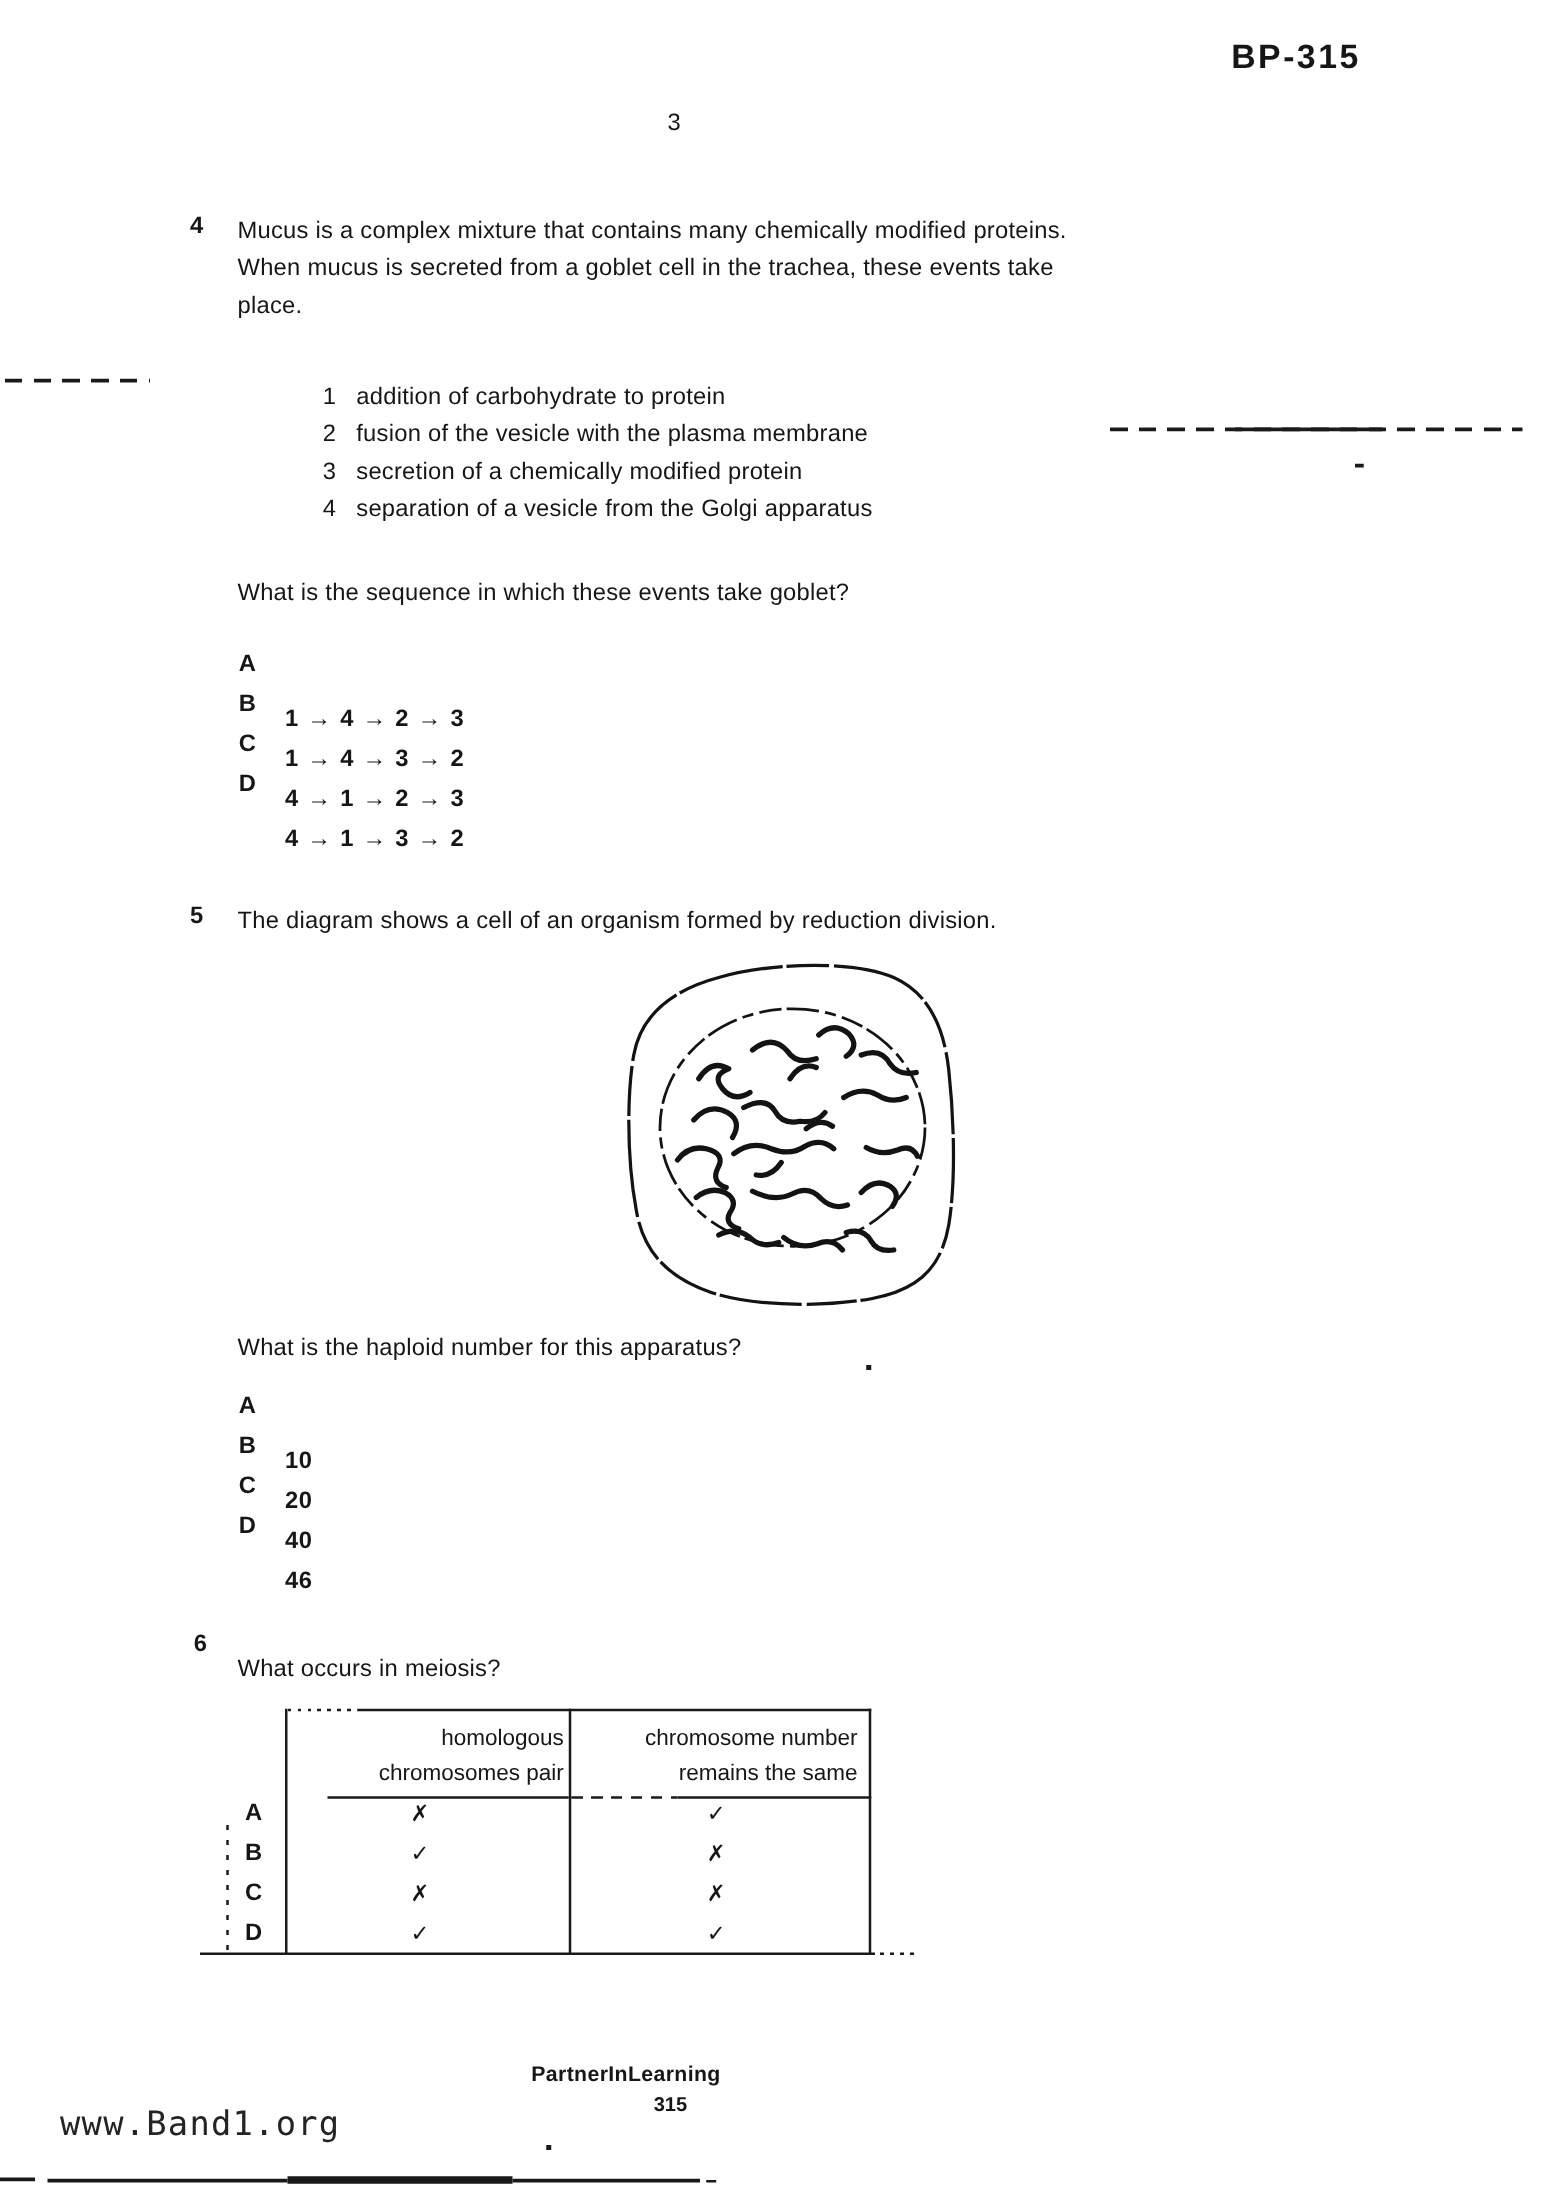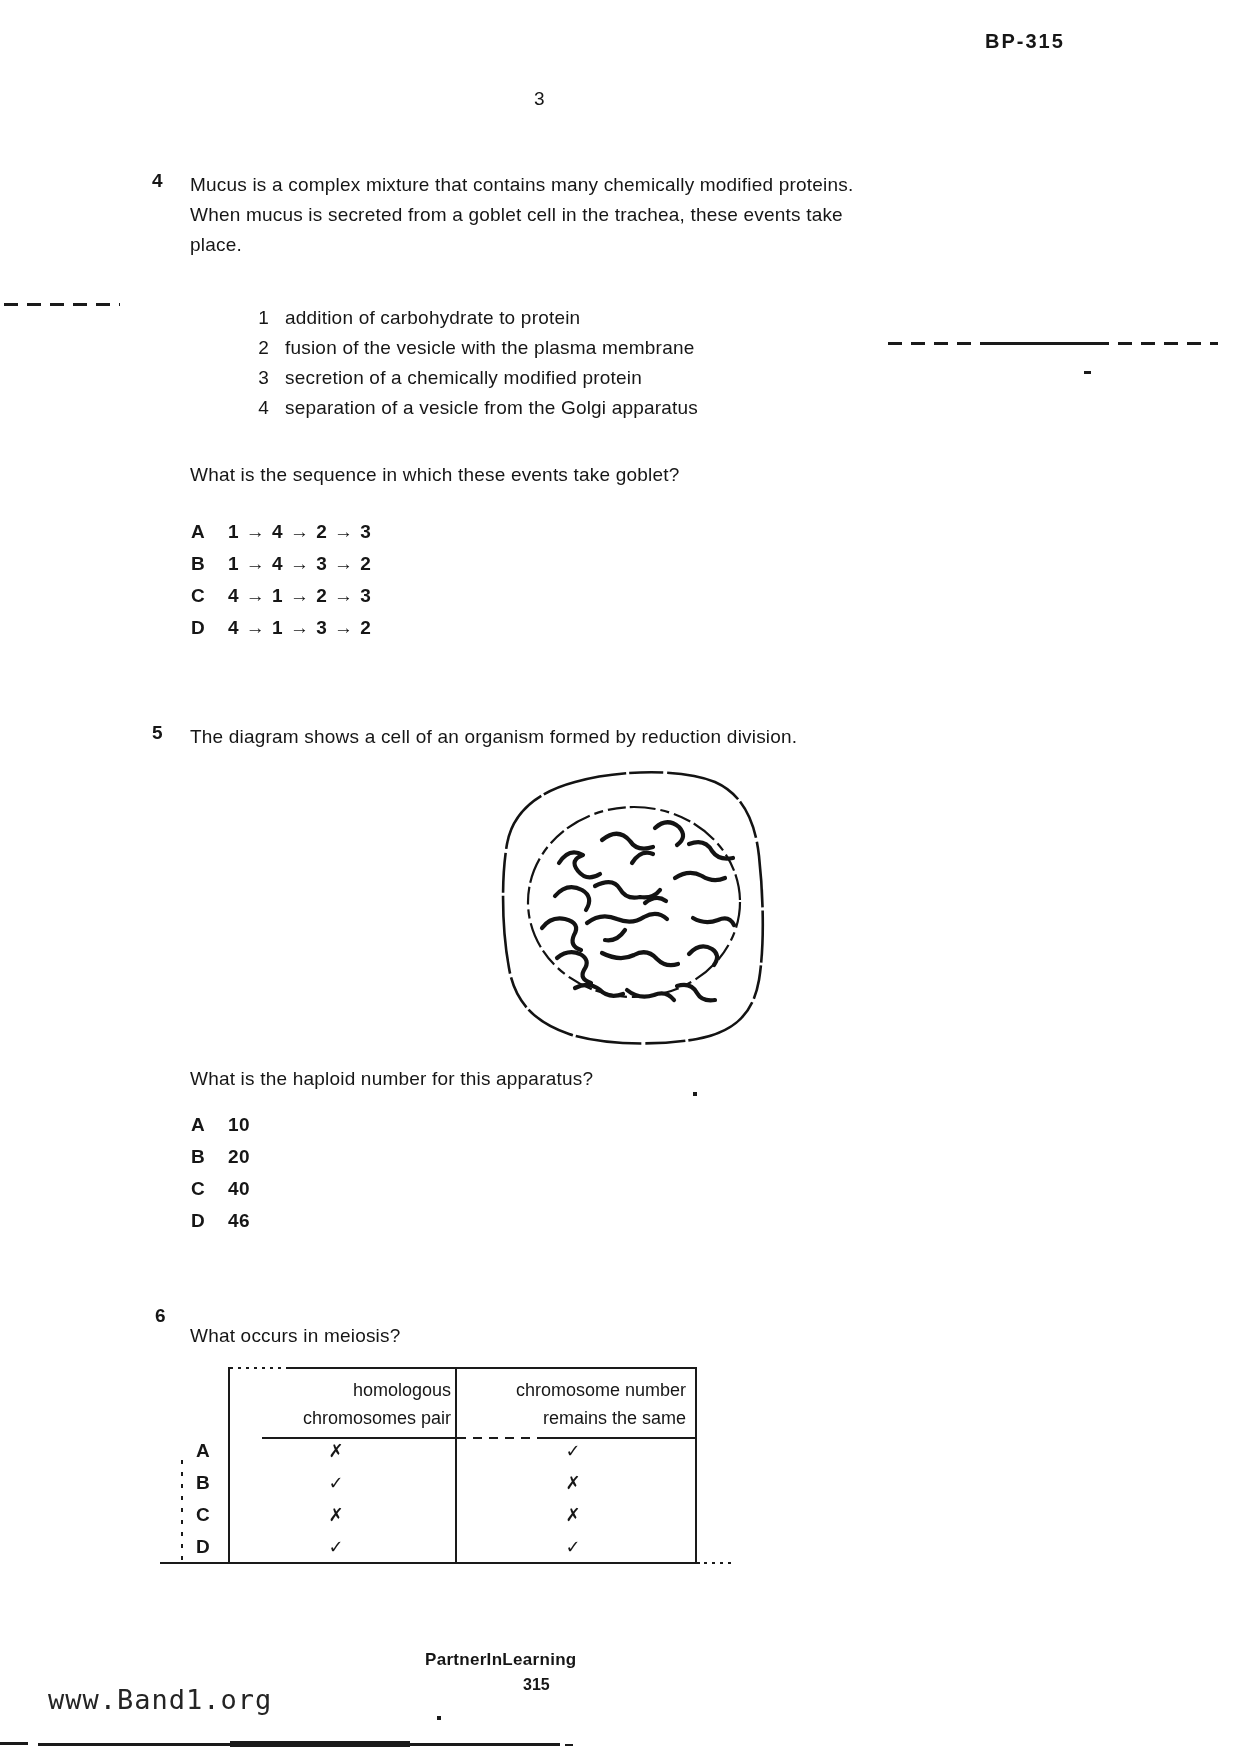--- a/index.html
+++ b/index.html
@@ -7,28 +7,28 @@
   .page {
     position:relative;
     width:1239px; height:1754px;
     background:#ffffff;
     font-family:"Liberation Sans", sans-serif;
     color:#161616;
     overflow:hidden;
   }
   .abs { position:absolute; }
   .t   { font-size:19px; line-height:30px; letter-spacing:.2px; }
-  .doc-code { font-size:20px; font-weight:bold; letter-spacing:2px;text-align:right; }
+  .doc-code { font-size:27px; font-weight:bold; letter-spacing:2px;text-align:right; }
   .pageno { font-size:19px; }
   .qnum { font-size:19px; font-weight:bold; }
   .event-row { display:flex; gap:16px; height:30px; }
   .event-num { width:16px; text-align:right; }
   .opt-row { position:absolute; height:32px; }
   .opt-letter { position:absolute; left:0; font-weight:bold; font-size:19px; }
-  .opt-value  { position:absolute; left:37px; font-size:19px; font-weight:bold; letter-spacing:1px; white-space:nowrap; }
+  .opt-value  { position:absolute; left:37px; font-size:19px; font-weight:bold; letter-spacing:1px; white-space:nowrap;margin-top:44px; }
   .opt-value.num { letter-spacing:.5px; }
   
   .vline { position:absolute; width:2px; background:#1a1a1a; }
   .hline { position:absolute; height:2px; background:#1a1a1a; }
   .hline.dashed { background:repeating-linear-gradient(90deg,#1a1a1a 0 9px,transparent 9px 16px); }
   .hline.dotted { background:repeating-linear-gradient(90deg,#1a1a1a 0 3px,transparent 3px 8px); }
   .th { position:absolute; width:220px; text-align:right; font-size:18px; line-height:28px; white-space:pre-line; }
   .row-label { position:absolute; font-size:19px; font-weight:bold; }
   .mark { position:absolute; font-size:18px; width:30px; text-align:center; }
   .artifact { position:absolute; background:repeating-linear-gradient(90deg,#1a1a1a 0 14px,transparent 14px 23px); }

